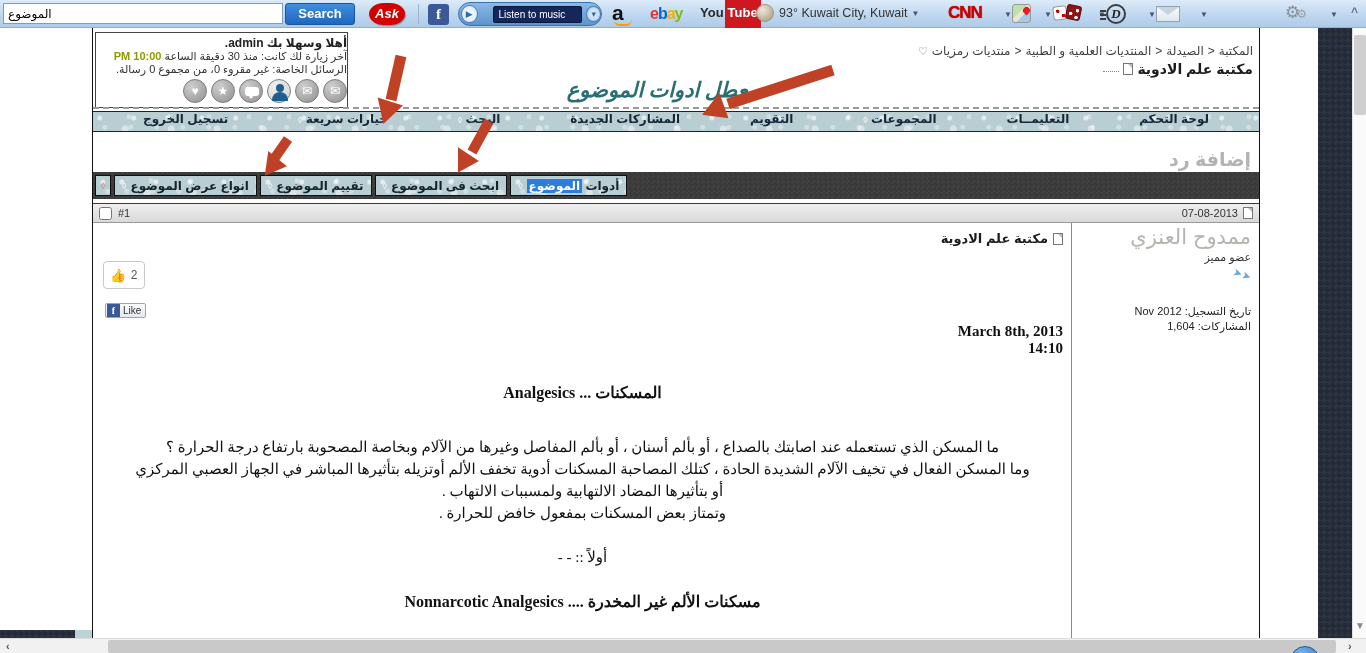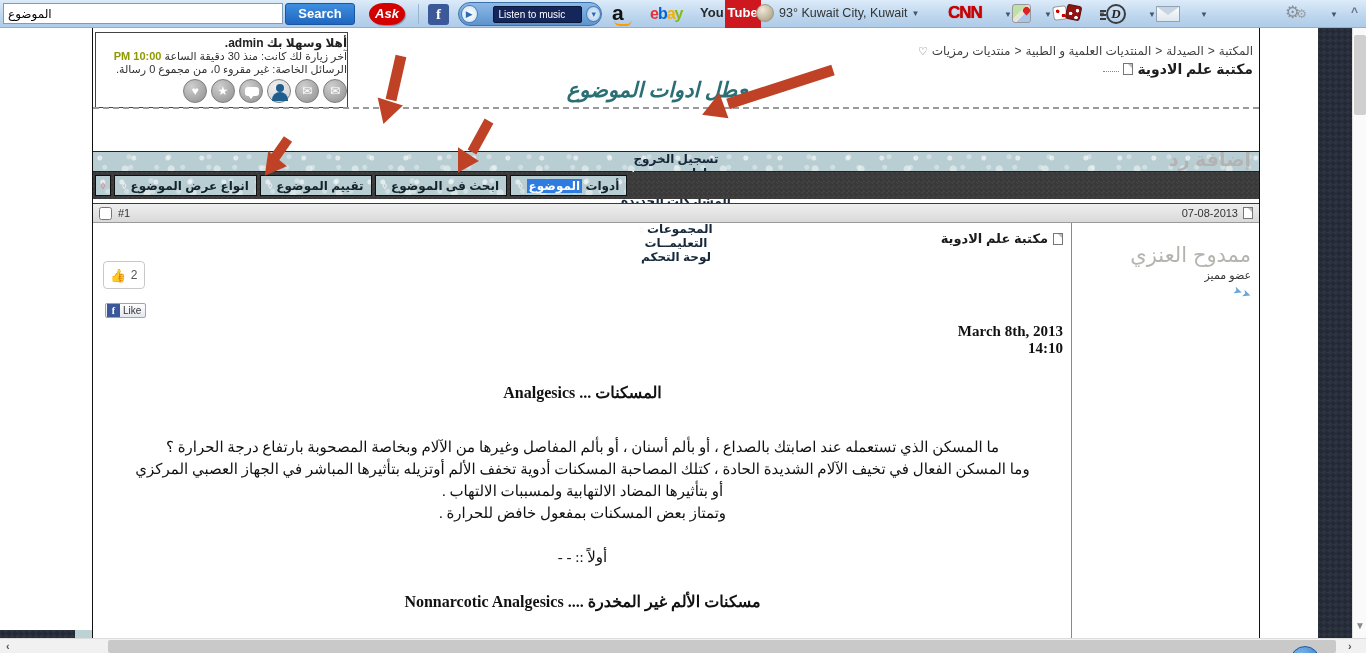--- a/index.html
+++ b/index.html
@@ -123,21 +123,21 @@
                 font-size:21px; color:#2a6f74; }
   .dashline { position:absolute; left:0; top:79px; width:1166px; border-top:2px dashed #9a9a9a; }
 
   .floral { background-color:#b9ced2;
             background-image:radial-gradient(circle at 20% 30%,rgba(255,255,255,.6) 2px,transparent 3px),
                              radial-gradient(circle at 70% 65%,rgba(255,255,255,.45) 3px,transparent 4px),
                              radial-gradient(circle at 45% 85%,rgba(255,255,255,.35) 2px,transparent 3px),
                              radial-gradient(circle at 90% 20%,rgba(255,255,255,.35) 2px,transparent 3px);
             background-size:34px 20px,46px 26px,26px 18px,40px 24px; }
   .navbar { position:absolute; left:0; top:83px; width:1166px; height:21px; border-top:1px solid #222; border-bottom:1px solid #222;
-            display:flex; flex-direction:column; justify-content:space-between; align-items:center; padding:0 50px;margin-top:40px; }
+            display:flex; justify-content:space-between; align-items:flex-start; padding:0 50px; }
   .nav-item { direction:rtl; font-weight:bold; font-size:12px; color:#16283a; white-space:nowrap; cursor:pointer; }
   .nav-item .mk { color:#f3f6f6; font-size:9px; }
 
   .add-reply { position:absolute; right:8px; top:120px; font-size:19px; font-weight:bold; color:#b3b3b3; direction:rtl; }
 
   .tabs-strip { position:absolute; left:0; top:144px; width:1166px; height:27px;
                 background-color:#3a3a3a;
                 background-image:linear-gradient(45deg,rgba(255,255,255,.05) 25%,transparent 25%,transparent 75%,rgba(255,255,255,.05) 75%);
                 background-size:5px 5px;
                 display:flex; align-items:center; gap:3px; padding:0 0 0 2px; }
@@ -150,21 +150,21 @@
 
   .post-head { position:absolute; left:0; top:175px; width:1166px; height:20px;
                background:linear-gradient(#efefef,#d9d9d9); border-top:1px solid #3a3a3a; border-bottom:1px solid #9a9a9a;
                display:flex; align-items:center; justify-content:space-between; padding:0 6px; font-size:11px; color:#333; }
   .ph-left { display:flex; align-items:center; gap:6px; }
   .ph-right { display:flex; flex-direction:row-reverse; align-items:center; gap:5px; }
   .chk { width:13px; height:13px; }
 
   .post-area { position:absolute; left:0; top:195px; width:1166px; height:415px; }
   .post-cell { position:absolute; left:0; top:0; width:979px; height:415px; border-right:1px solid #8a8a8a; }
-  .poster-cell { position:absolute; left:982px; top:0; width:184px; height:415px; direction:rtl; text-align:right; padding:20px 8px; }
+  .poster-cell { position:absolute; left:982px; top:0; width:184px; height:415px; direction:rtl; text-align:right; padding:2px 8px; }
 
   .post-title-row { position:absolute; right:8px; top:8px; display:flex; flex-direction:row-reverse; align-items:center; gap:5px;
                     font-weight:bold; font-size:13px; color:#1c1c1c; }
   .like-box { position:absolute; left:10px; top:38px; width:42px; height:28px; border:1px solid #c9c9c9; border-radius:4px;
               display:flex; align-items:center; justify-content:center; gap:4px; font-size:12px; color:#555; cursor:pointer; }
   .thumb-ic { color:#3a6ea8; font-size:13px; }
   .fb-like { position:absolute; left:12px; top:80px; height:15px; border:1px solid #98a5b5; border-radius:2px;
              background:linear-gradient(#fefefe,#e3e8f0); display:flex; align-items:center; font-size:10px; color:#333;
              padding-right:4px; cursor:pointer; }
   .fb-like .f { background:#3b5998; color:#fff; font-weight:bold; width:13px; height:13px; text-align:center;
@@ -373,20 +373,30 @@
           <div class="pb-line">أو بتأثيرها المضاد الالتهابية ولمسببات الالتهاب .</div>
           <div class="pb-line">وتمتاز بعض المسكنات بمفعول خافض للحرارة .</div>
           <div class="pb-first">أولاً :: - -</div>
           <div class="pb-sub">مسكنات الألم غير المخدرة .... Nonnarcotic Analgesics</div>
         </div>
       </div>
       <div class="poster-cell">
         <div class="poster-name">ممدوح العنزي</div>
         <div class="poster-rank">عضو مميز</div>
         <div class="status-ic">➤➤</div>
+        <div class="poster-stats">
+          <div>
+            <span>تاريخ التسجيل:</span>
+            <span>Nov 2012</span>
+          </div>
+          <div>
+            <span>المشاركات:</span>
+            <span>1,604</span>
+          </div>
+        </div>
       </div>
     </div>
   </div>
 
   <svg id="arrows" viewBox="0 0 1366 653">
     <g fill="#bf4226" stroke="#bf4226">
       <line x1="833" y1="70" x2="728" y2="104" stroke-width="11"></line>
       <polygon points="704,114 727,117 719,95" stroke-width="2"></polygon>
       <line x1="401" y1="56" x2="391" y2="100" stroke-width="11"></line>
       <polygon points="384,122 401,106 379,99" stroke-width="2"></polygon>

